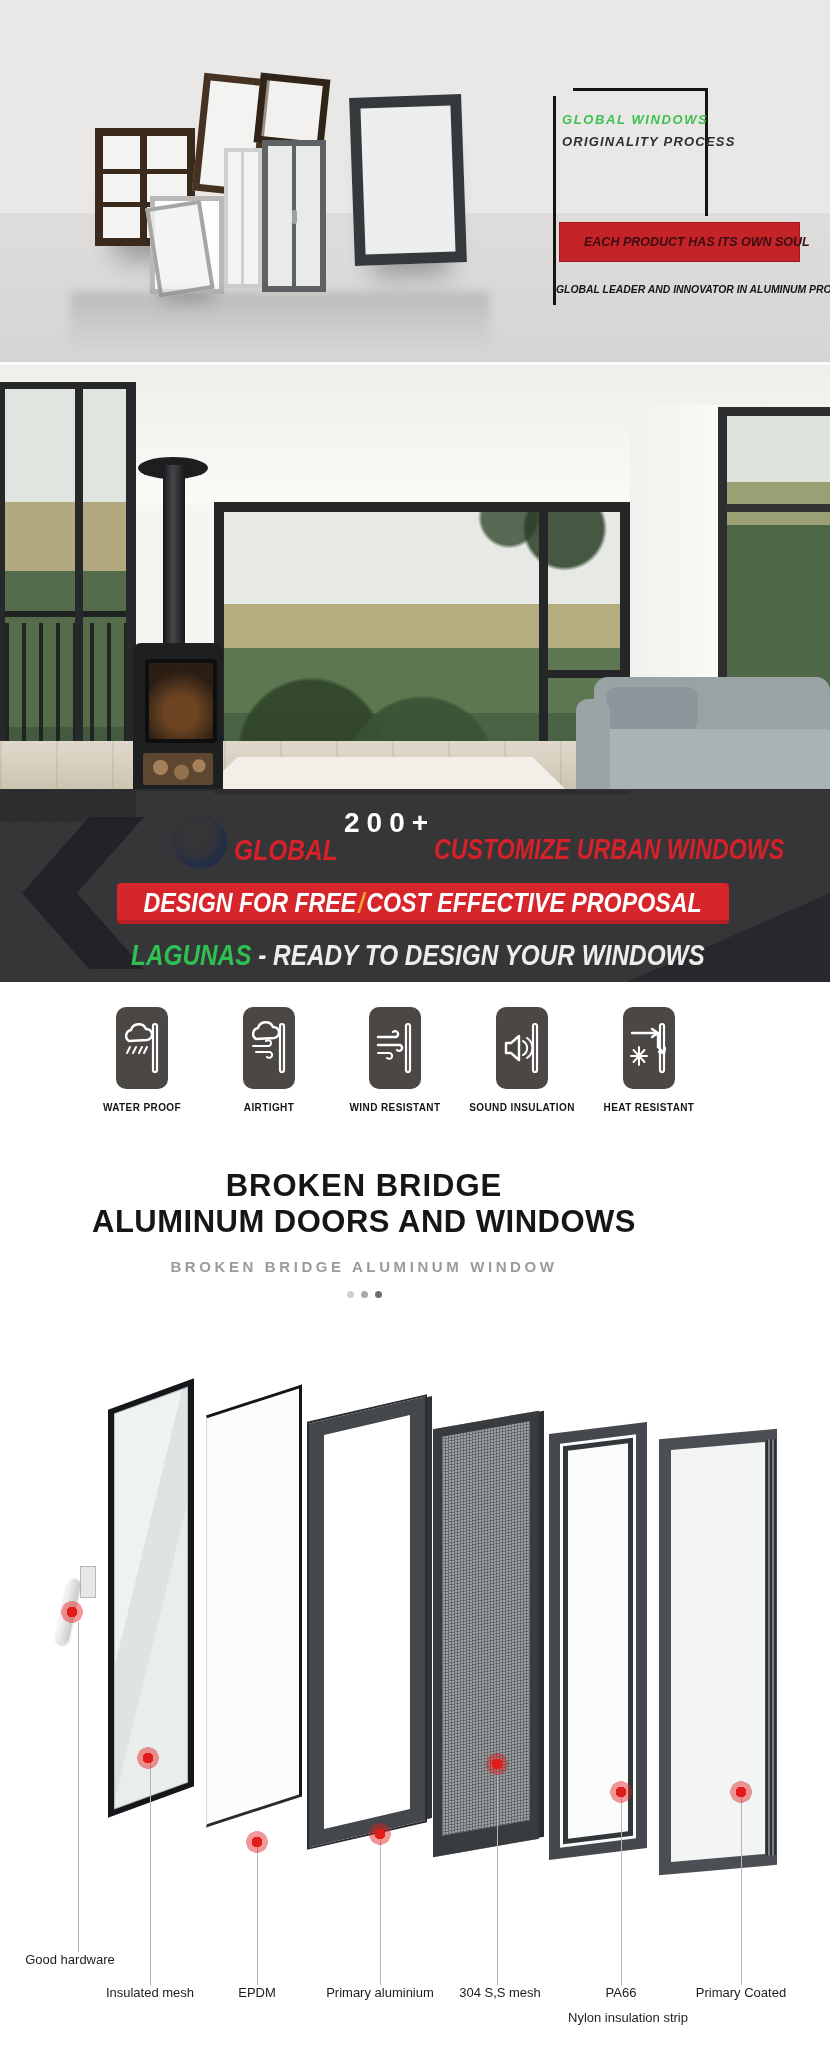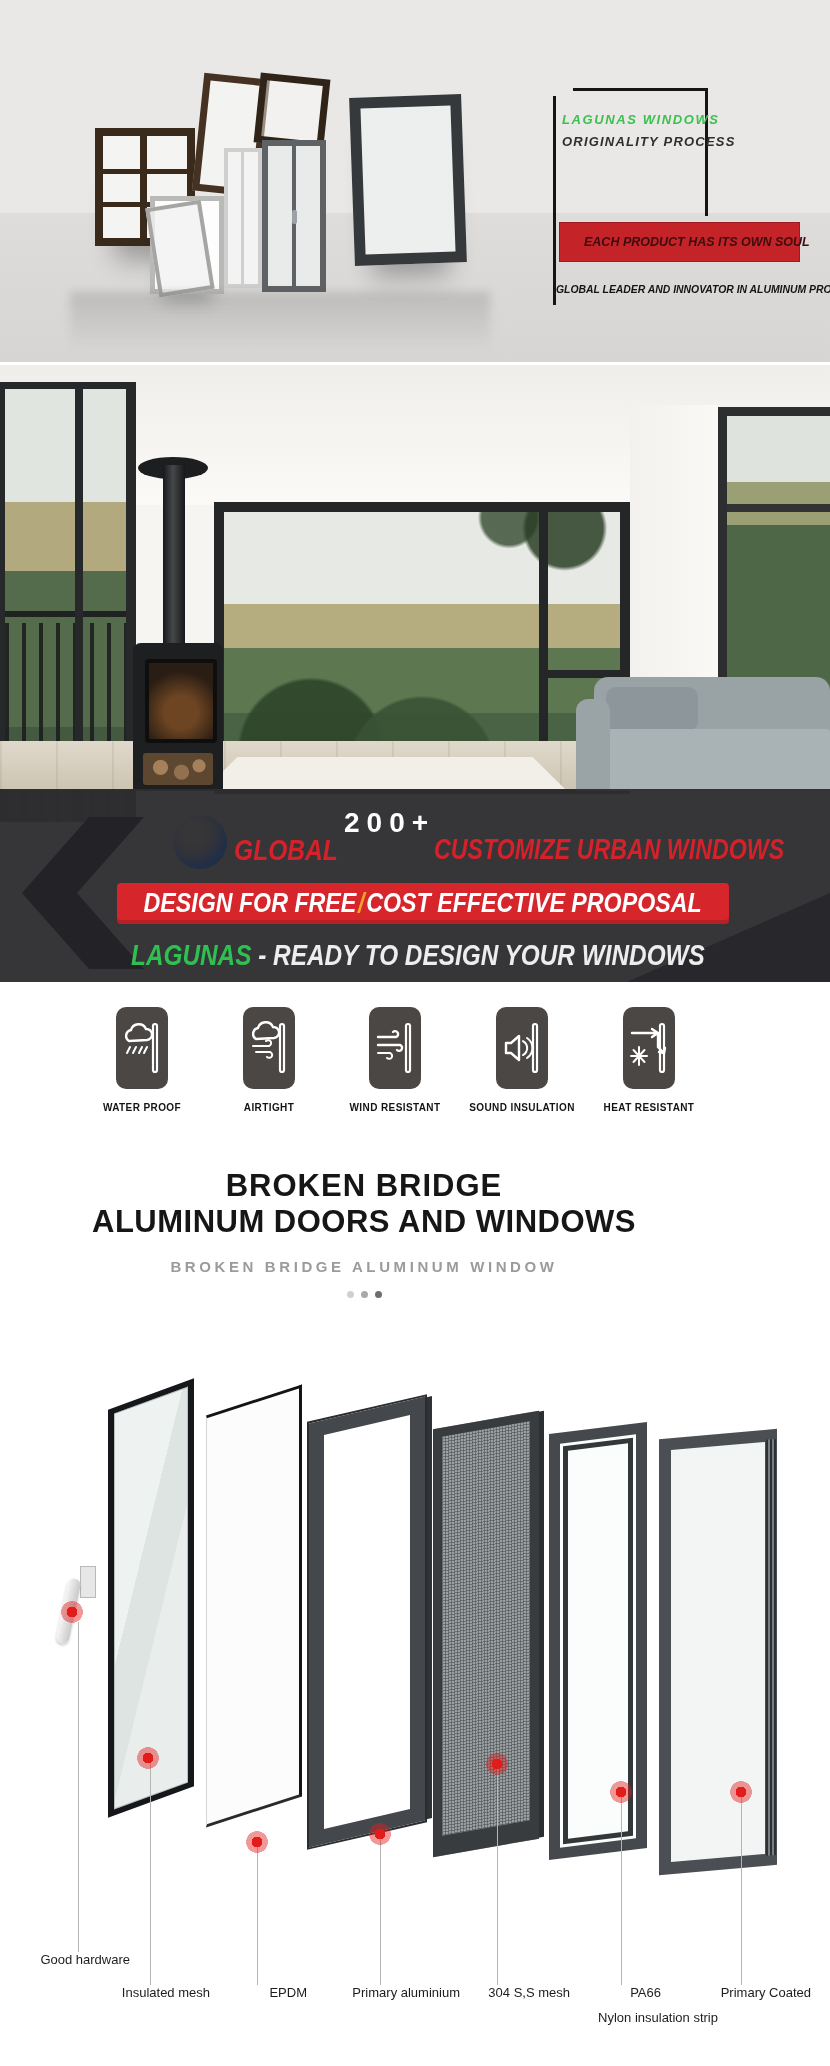--- a/index.html
+++ b/index.html
@@ -161,21 +161,21 @@
      background:linear-gradient(90deg,#f6f6f6,#c9c9c9);transform:rotate(12deg);box-shadow:0 2px 3px rgba(0,0,0,.2);}
   .leader{position:absolute;width:1px;background:#b5b5b5;}
   .ld1{left:78px;top:292px;height:330px;} .ld2{left:150px;top:432px;height:223px;}
   .ld3{left:257px;top:517px;height:138px;} .ld4{left:380px;top:509px;height:146px;}
   .ld5{left:497px;top:439px;height:216px;} .ld6{left:621px;top:467px;height:188px;}
   .ld7{left:741px;top:467px;height:188px;}
   .rdot{position:absolute;width:26px;height:26px;border-radius:50%;
      background:radial-gradient(circle,#e21b1b 0 28%,rgba(226,27,27,.45) 29% 58%,rgba(226,27,27,0) 60%);}
   .rd1{left:59px;top:269px;} .rd2{left:135px;top:415px;} .rd3{left:244px;top:499px;}
   .rd4{left:367px;top:491px;} .rd5{left:484px;top:421px;} .rd6{left:608px;top:449px;} .rd7{left:728px;top:449px;}
-  .dlabel{position:absolute;font-size:13px;color:#1d1d1d;text-align:right;white-space:nowrap;}
+  .dlabel{position:absolute;font-size:13px;color:#1d1d1d;text-align:center;white-space:nowrap;}
   .dl1{left:10px;width:120px;top:622px;} .dl2{left:90px;width:120px;top:655px;}
   .dl3{left:207px;width:100px;top:655px;} .dl4{left:300px;width:160px;top:655px;}
   .dl5{left:430px;width:140px;top:655px;} .dl6{left:581px;width:80px;top:655px;}
   .dl7{left:671px;width:140px;top:655px;} .dl8{left:538px;width:180px;top:680px;}
 </style>
 </head>
 <body>
 
 <div class="page">
 
@@ -190,21 +190,21 @@
     <div class="bwin bw5"></div>
     <div class="bwin bw6">
         <div class="handle"></div>
       </div>
     <div class="bwin bw7"></div>
     <div class="banner-reflection"></div>
 
     <div class="abs tl-vline"></div>
     <div class="abs tl-top"></div>
     <div class="abs tl-right"></div>
-    <div class="abs brand-l1">LAGUNAS WINDOWS</div>
+    <div class="abs brand-l1">GLOBAL WINDOWS</div>
     <div class="abs brand-l2">ORIGINALITY PROCESS</div>
     <div class="abs slogan-box">
       <span>EACH PRODUCT HAS ITS OWN SOUL</span>
     </div>
     <div class="abs tagline">GLOBAL LEADER AND INNOVATOR IN ALUMINUM PROCESSING</div>
   </div>
 
   <div class="hero">
     <div class="ceiling"></div>
     <div class="window-left">

